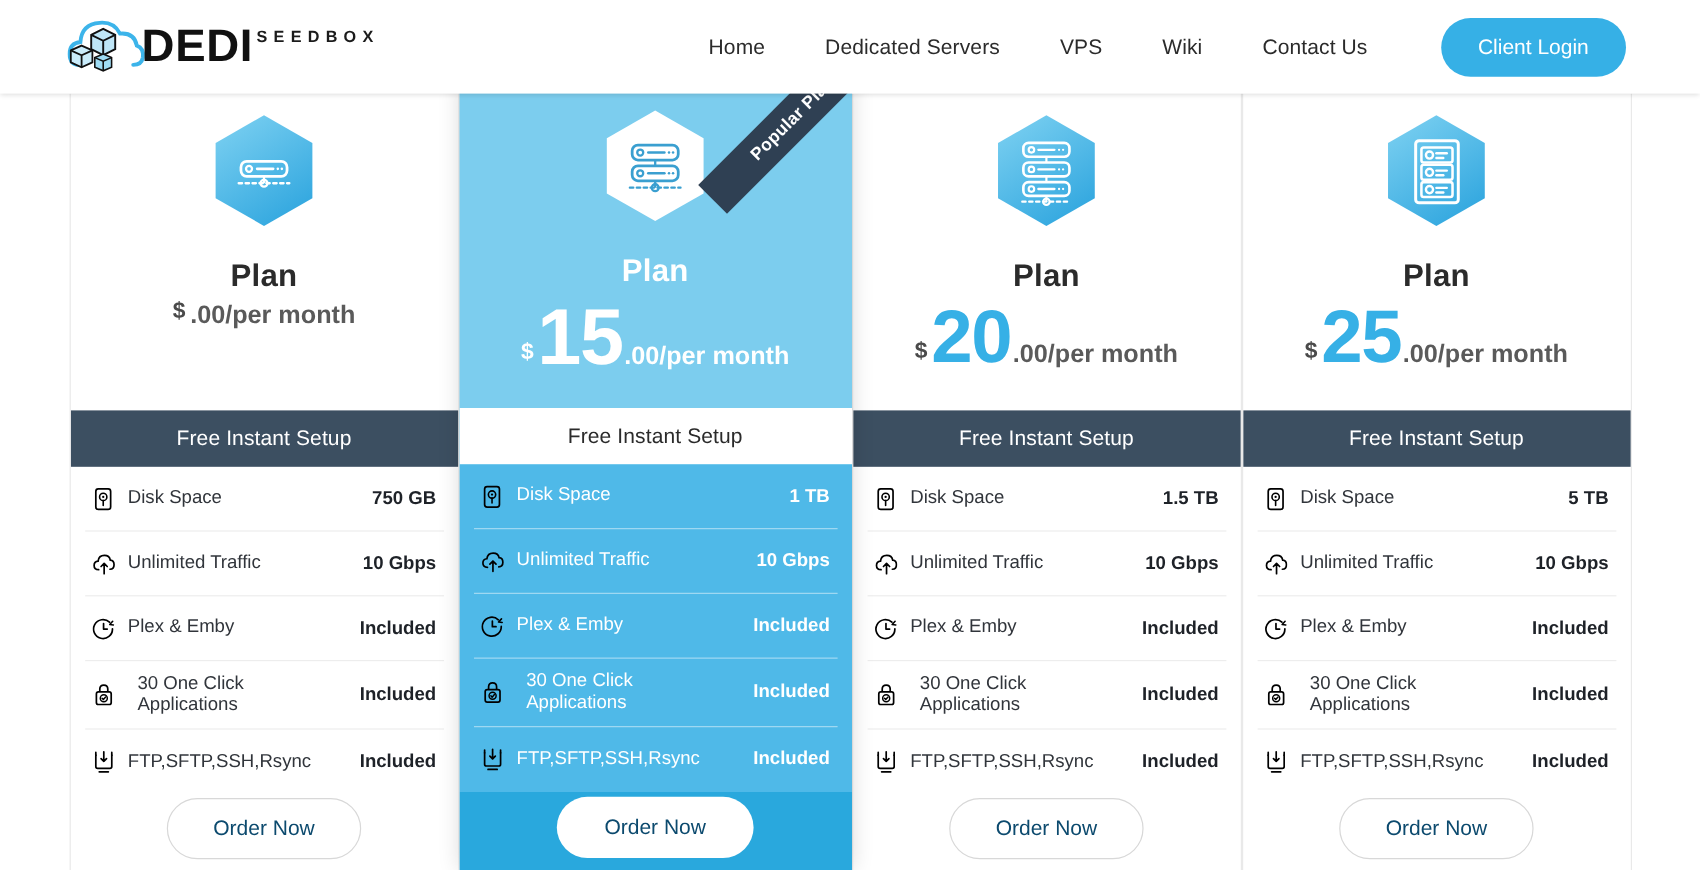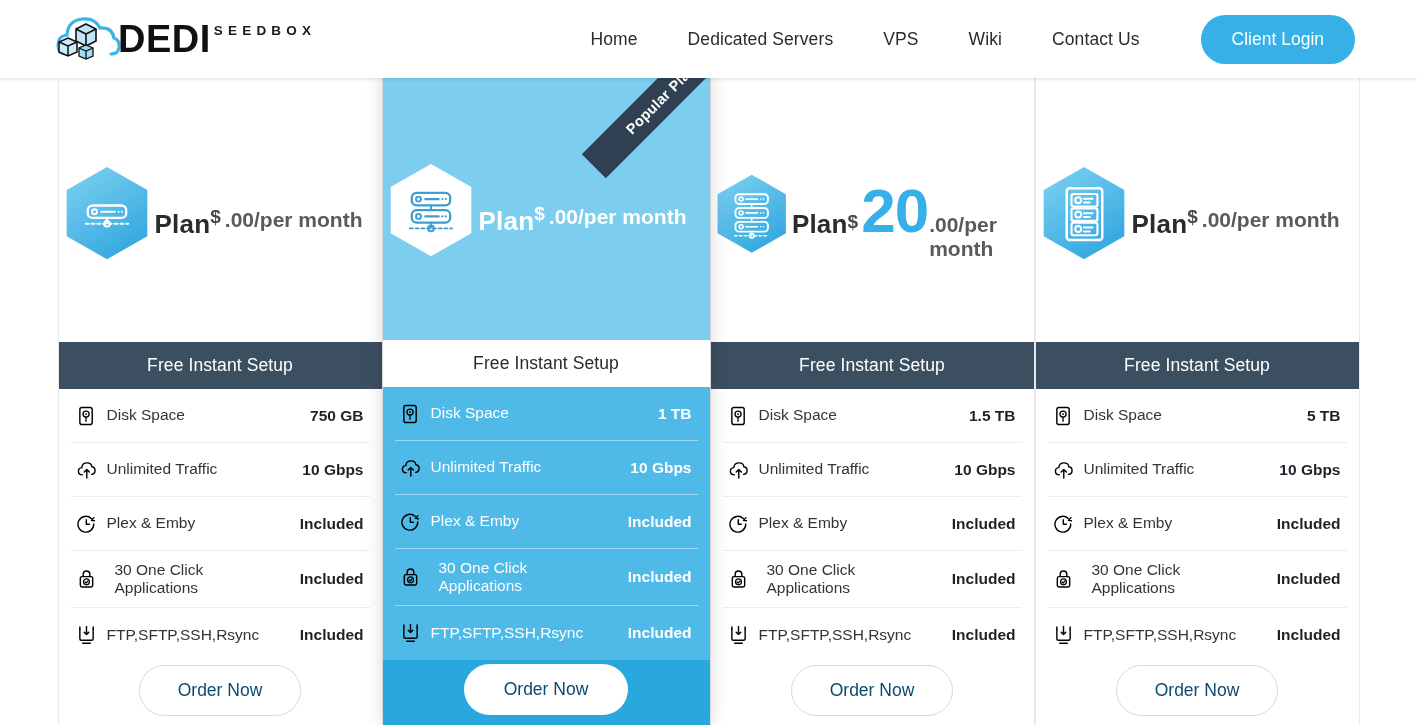--- a/index.html
+++ b/index.html
@@ -83,21 +83,21 @@
     border: none;
     margin-top: -12px;
     height: 659px;
     z-index: 12;
     box-shadow: 0 0 18px rgba(0,0,0,0.16);
   }
 
   
   .card-top {
     padding-top: 14px;
-    display: flex; flex-direction: row; align-items: center;
+    display: flex; flex-direction: column; align-items: center;
     height: 264px;
   }
   .featured .card-top { height: 274px; padding-top: 22px; }
 
   .hex {
     width: 96px; height: 108px;
     display: flex; align-items: center; justify-content: center;
     position: relative;
   }
   .hex svg { width: 100%; height: 100%; display: block; }
@@ -361,20 +361,21 @@
             <circle cx="65.5" cy="58.5" r="1.1" fill="#3a9fd0"></circle>
       <line x1="50" y1="47" x2="50" y2="52" stroke="#3a9fd0" stroke-width="2"></line>
       <line x1="50" y1="65" x2="50" y2="71" stroke="#3a9fd0" stroke-width="2"></line>
       <line x1="28" y1="71" x2="72" y2="71" stroke="#3a9fd0" stroke-width="2" stroke-dasharray="3 3" stroke-linecap="round"></line>
       <circle cx="50" cy="71" r="3" fill="none" stroke="#3a9fd0" stroke-width="2"></circle>
   </svg>
         </div>
       <div class="plan-name">Plan</div>
       <div class="price-row">
         <span class="cur">$</span>
+        <span class="amount">15</span>
         <span class="period">.00/per month</span>
       </div>
     </div>
     <div class="setup-bar">Free Instant Setup</div>
     <div class="features">
         <div class="feature-row">
         <span class="f-icon">
             <svg viewBox="0 0 20 22" style="color:inherit">
               <rect x="3" y="2" width="13" height="18" rx="2.2" fill="none" stroke="currentColor" stroke-width="1.5"></rect>
         <circle cx="9.5" cy="9" r="3.2" fill="none" stroke="currentColor" stroke-width="1.4"></circle>
@@ -565,20 +566,21 @@
       <line x1="50" y1="56" x2="56" y2="56" stroke="#fff" stroke-width="2.1" stroke-linecap="round"></line>
       <rect x="37" y="62" width="27" height="13" rx="2" fill="none" stroke="#fff" stroke-width="2.2"></rect>
       <circle cx="44" cy="68.5" r="3.1" fill="none" stroke="#fff" stroke-width="2.1"></circle>
       <line x1="50" y1="67" x2="59" y2="67" stroke="#fff" stroke-width="2.1" stroke-linecap="round"></line>
       <line x1="50" y1="71" x2="56" y2="71" stroke="#fff" stroke-width="2.1" stroke-linecap="round"></line>
   </svg>
         </div>
       <div class="plan-name">Plan</div>
       <div class="price-row">
         <span class="cur">$</span>
+        <span class="amount">25</span>
         <span class="period">.00/per month</span>
       </div>
     </div>
     <div class="setup-bar">Free Instant Setup</div>
     <div class="features">
         <div class="feature-row">
         <span class="f-icon">
             <svg viewBox="0 0 20 22" style="color:inherit">
               <rect x="3" y="2" width="13" height="18" rx="2.2" fill="none" stroke="currentColor" stroke-width="1.5"></rect>
         <circle cx="9.5" cy="9" r="3.2" fill="none" stroke="currentColor" stroke-width="1.4"></circle>

